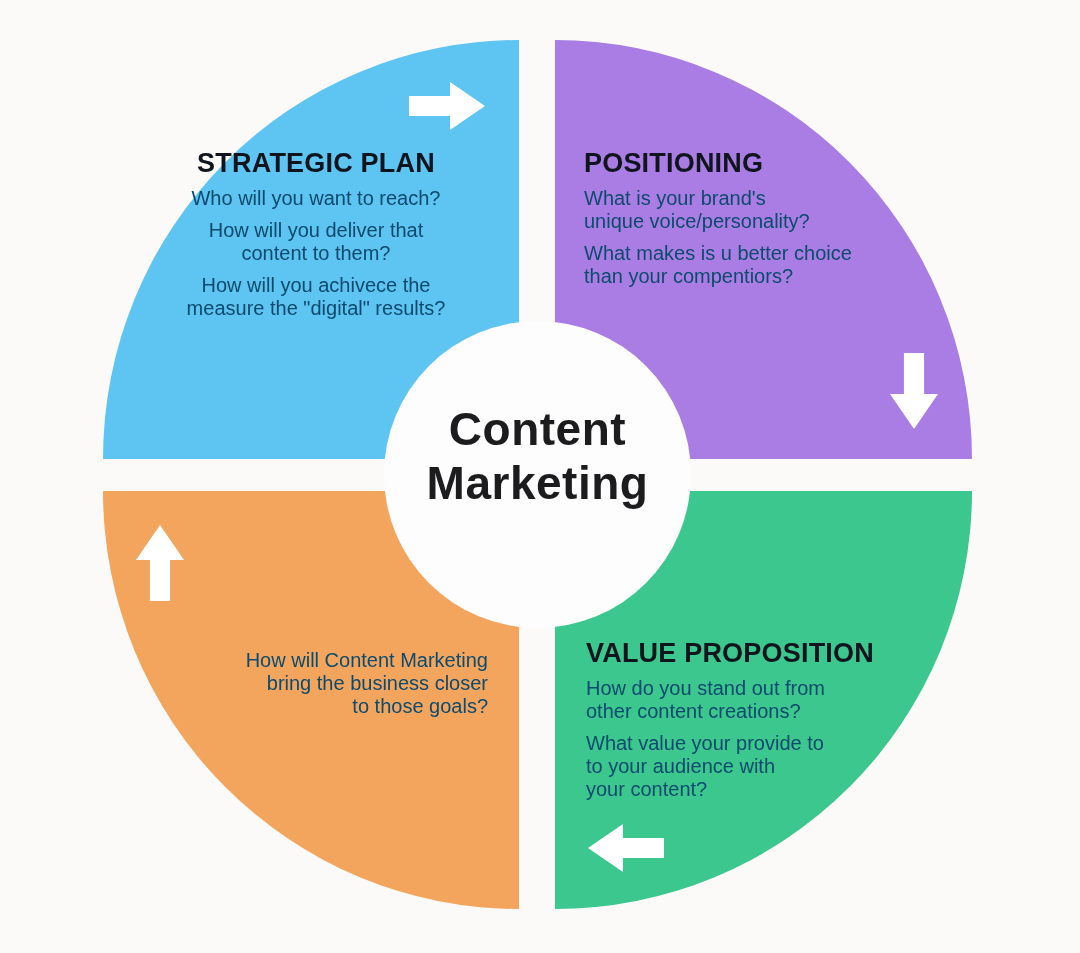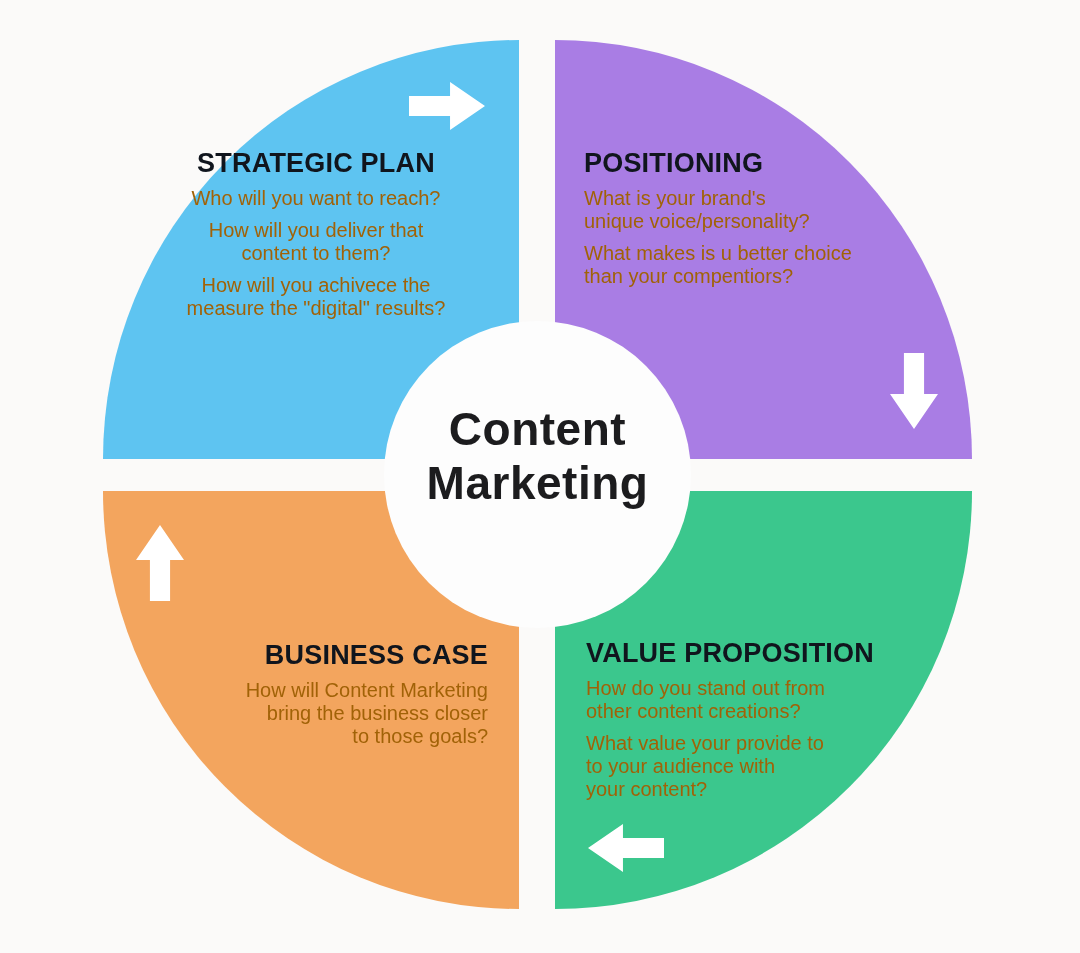--- a/index.html
+++ b/index.html
@@ -65,21 +65,21 @@
     font-size: 27px;
     font-weight: 700;
     line-height: 30px;
     letter-spacing: 0.2px;
     color: #10151d;
   }
   .qtext p {
     margin: 9px 0 0;
     font-size: 20px;
     line-height: 23px;
-    color: #a16207;
+    color: #0c4a6e;
     white-space: pre-line;
   }
   .text-tl { top: 148px; left: 160px; text-align: center; }
   .text-tr { top: 148px; left: 584px; text-align: left; }
   .text-bl { top: 640px; left: 176px; text-align: right; }
   .text-br { top: 638px; left: 586px; text-align: left; }
 </style>
 </head>
 <body>
 
@@ -110,21 +110,20 @@
 
   <div class="qtext text-tr">
     <h2>POSITIONING</h2>
     <p>What is your brand's
 unique voice/personality?</p>
     <p>What makes is u better choice
 than your compentiors?</p>
   </div>
 
   <div class="qtext text-bl">
-    <h2>BUSINESS CASE</h2>
     <p>How will Content Marketing
 bring the business closer
 to those goals?</p>
   </div>
 
   <div class="qtext text-br">
     <h2>VALUE PROPOSITION</h2>
     <p>How do you stand out from
 other content creations?</p>
     <p>What value your provide to

